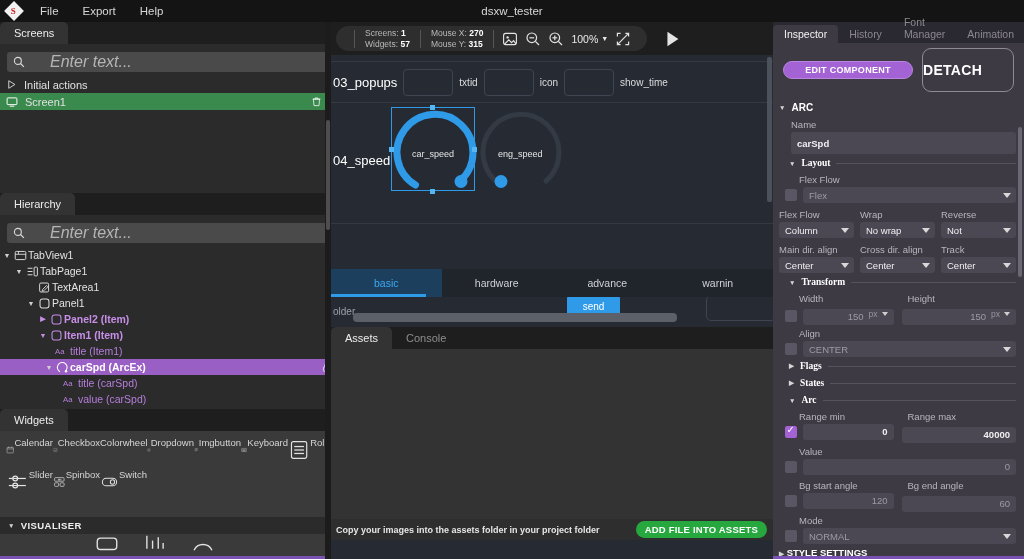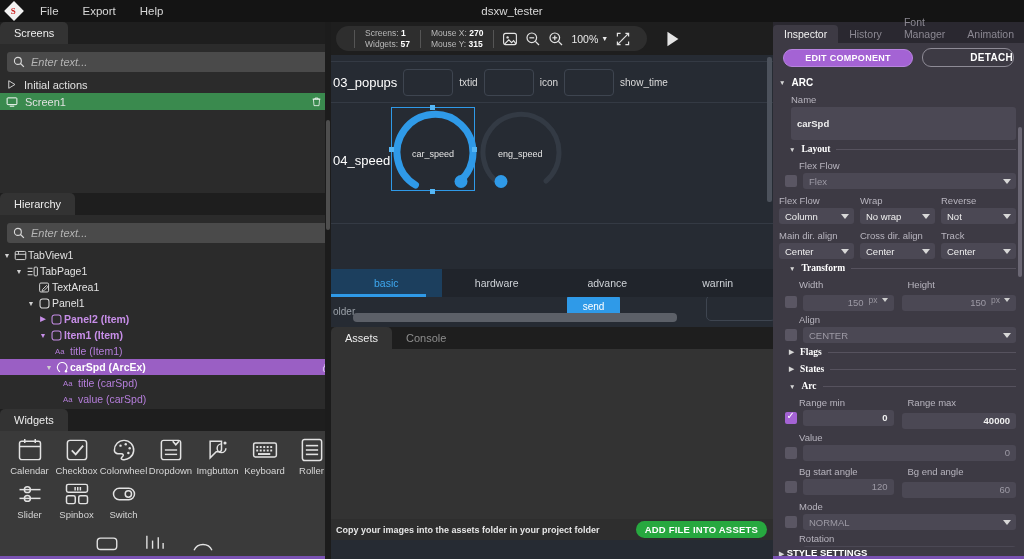--- a/index.html
+++ b/index.html
@@ -51,21 +51,21 @@
   }
 
   .searchrow {
     margin: 6px 7px 4px 7px; height: 20px; background: #4a4a4a; border-radius: 3px;
     display: flex; align-items: center; padding: 0 6px; gap: 6px;
   }
   .searchrow .mag { flex: 0 0 auto; }
   .searchrow input {
     flex: 1; background: transparent; border: 0; outline: none;
     font-family: "Liberation Sans", sans-serif;
-    font-size: 11px; font-style: italic; color: #bdbdbd;
+    font-size: 16px; font-style: italic; color: #bdbdbd; margin-left: 19px;
   }
   .searchrow input::placeholder { color: #b5b5b5; font-style: italic; }
 
   
   .screens-panel { background: #333333; height: 171px; display:flex; flex-direction:column; }
   .screens-list { flex:1; background:#2b2b2b; margin:0; padding-top:2px; }
   .scr-row {
     display: flex; align-items: center; height: 17px; padding: 0 6px; gap: 7px;
     font-size: 11px; color: #e0e0e0;
   }
@@ -88,21 +88,21 @@
   .hrow-actions { margin-left: auto; display: flex; gap: 9px; align-items: center; padding-right: 3px; }
   .hscroll {
     position: absolute; right: 1px; top: 2px; width: 4px; height: 56px;
     background: #585858; border-radius: 2px;
   }
 
   
   .widgets-panel { background: #333333; flex: 1; display:flex; flex-direction:column; min-height:0; }
   .widgets-body { flex:1; background:#3a3a3a; position:relative; overflow:hidden; }
   .wgrid { display: flex; flex-wrap: wrap; padding: 5px 2px 0 6px; }
-  .wcell { width: 47px; display: flex; flex-direction: column; align-items: center; margin-bottom: 4px; }
+  .wcell { width: 47px; display: flex; flex-direction: row; align-items: flex-start; margin-bottom: 4px; }
   .wcell .wlbl { font-size: 9.5px; color: #d6d6d6; margin-top: 1px; }
   .wsection {
     background: #2b2b2b; height: 17px; display: flex; align-items: center; gap: 6px;
     padding-left: 8px; font-size: 9.5px; font-weight: bold; color: #efefef; letter-spacing: .4px;
   }
   .wstub { background:#3a3a3a; height: 22px; display:flex; padding-left:94px; gap:22px; overflow:hidden; }
   .wscroll {
     position: absolute; right: 2px; top: 62px; width: 4px; height: 38px;
     background: #5e5e5e; border-radius: 2px;
   }
@@ -173,38 +173,38 @@
   .itab.active { background: #3d3a44; color: #f2f2f2; }
   .insp-scroll-wrap { position: relative; height: 516px; overflow: hidden; }
   .insp-body { padding: 0 8px 0 6px; }
   .btn-row { display: flex; gap: 9px; padding: 5px 10px 6px 10px; align-items: center; }
   .btn-edit {
     flex: 1; background: #a463d4; color: #ffffff; font-size: 9px; font-weight: bold;
     text-align: center; border-radius: 9px; padding: 3px 0; letter-spacing: .3px;
     border: 1px solid #b884e0;
   }
   .btn-detach {
-    flex: 0 0 92px; background: transparent; color: #ffffff; font-size: 10px; font-weight: bold;
-    text-align: right; border-radius: 9px; padding: 3px 0; border: 1px solid #8e8b96; letter-spacing: .3px;
+    flex: 0 0 92px; background: transparent; color: #ffffff; font-size: 14px; font-weight: bold;
+    text-align: left; border-radius: 9px; padding: 13px 0; border: 1px solid #8e8b96; letter-spacing: .3px;
   }
   .sect-head {
     display: flex; align-items: center; gap: 6px; font-size: 10px; font-weight: bold;
     color: #ffffff; padding: 4px 0 3px 0;
   }
   .sect-head.sub { color: #ffffff; padding-left: 10px; font-size: 9.5px; font-family: Liberation Serif, serif; }
   .sect-head .rule { flex: 1; height: 1px; background: #56525e; }
   .tri { font-size: 6.5px; color: #d6d6d6; }
   .fieldlabel { font-size: 9.5px; color: #b8b5bf; margin: 3px 0 2px 0; }
   .fieldlabel.ind { margin-left: 12px; }
   .inp {
     height: 16px; background: #4b4854; border-radius: 3px; border: 0;
     font-size: 9.5px; color: #f0f0f0; padding: 0 6px; width: 100%;
     font-family: "Liberation Sans", sans-serif; outline: none; line-height: 16px;
   }
-  .inp.name { background: #4b4854; font-weight: bold; height: 33px; }
+  .inp.name { background: #4b4854; font-weight: bold; height: 22px; }
   .inp.dim { color: #9d9aa5; }
   .inp.num { text-align: right; font-weight: bold; }
   .inp.num.dim { font-weight: normal; text-align: right; }
   .sel {
     height: 16px; background: #4b4854; border-radius: 3px; font-size: 9.5px; color: #f0f0f0;
     padding: 0 14px 0 6px; display: flex; align-items: center; position: relative; width: 100%;
   }
   .sel.dim { color: #9d9aa5; }
   .sel::after {
     content: ""; position: absolute; right: 5px; top: 6px;
@@ -553,20 +553,24 @@
               <rect x="4" y="9.5" width="24" height="13" rx="6.5" fill="none" stroke="#e2e2e2" stroke-width="1.7"></rect>
               <circle cx="21" cy="16" r="3.6" fill="none" stroke="#e2e2e2" stroke-width="1.7"></circle>
             </svg>
             <span class="wlbl">Switch</span>
           </div>
 
         </div>
         <div class="wscroll"></div>
       </div>
 
+      <div class="wsection">
+        <span class="tri">▼</span>
+        <span>VISUALISER</span>
+      </div>
       <div class="wstub">
         <svg width="26" height="18" viewBox="0 0 32 22">
             <rect x="4" y="5" width="24" height="14" rx="4" fill="none" stroke="#e2e2e2" stroke-width="1.7"></rect>
           </svg>
         <svg width="26" height="18" viewBox="0 0 32 22">
             <g stroke="#e2e2e2" stroke-width="1.7">
               <line x1="6" y1="2" x2="6" y2="18"></line>
               <line x1="13" y1="8" x2="13" y2="18"></line>
               <line x1="20" y1="4" x2="20" y2="18"></line>
               <line x1="26" y1="11" x2="26" y2="18"></line>

